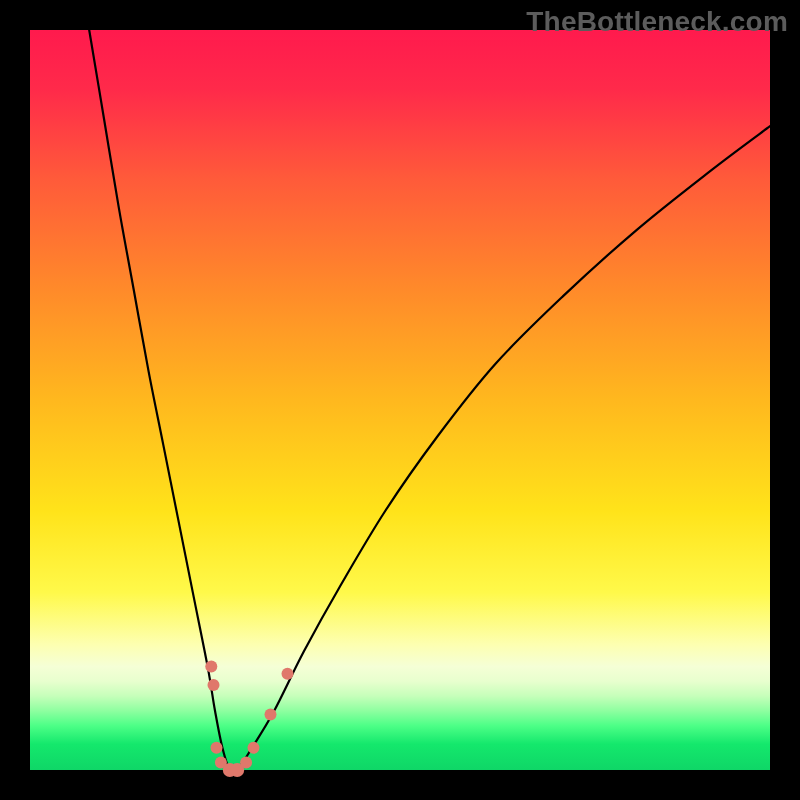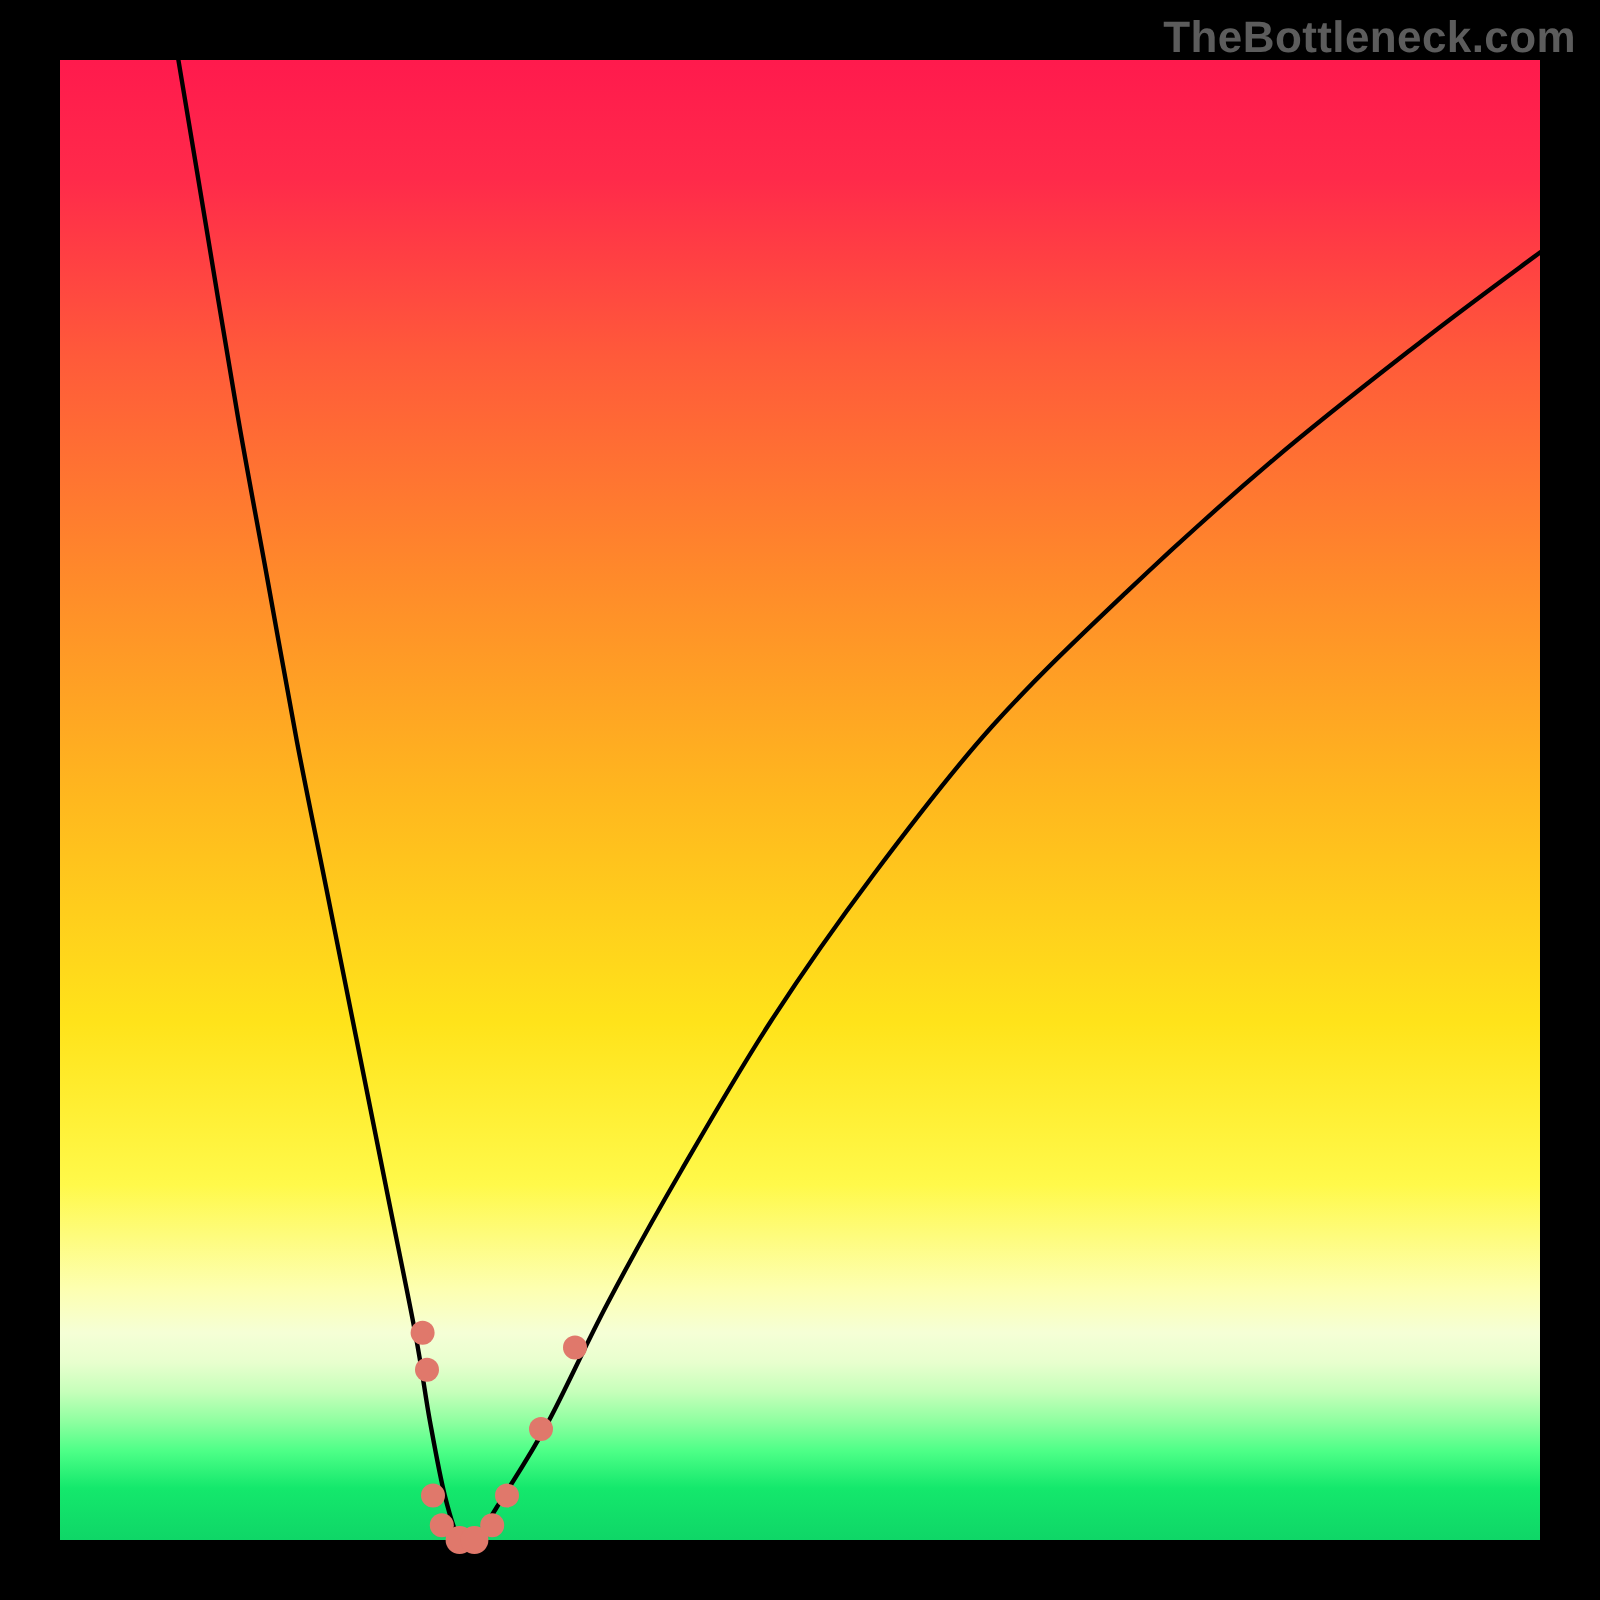--- a/index.html
+++ b/index.html
@@ -14,21 +14,21 @@
   .frame {
     position: relative;
     width: 800px;
     height: 800px;
     background: #000;
   }
   .watermark {
     position: absolute;
     top: 6px;
     right: 12px;
-    font-size: 22px;
+    font-size: 28px;
     font-weight: 600;
     color: #5c5c5c;
     letter-spacing: 0.2px;
     z-index: 10;
   }
   .plot {
     position: absolute;
     left: 30px;
     top: 30px;
     width: 740px;

